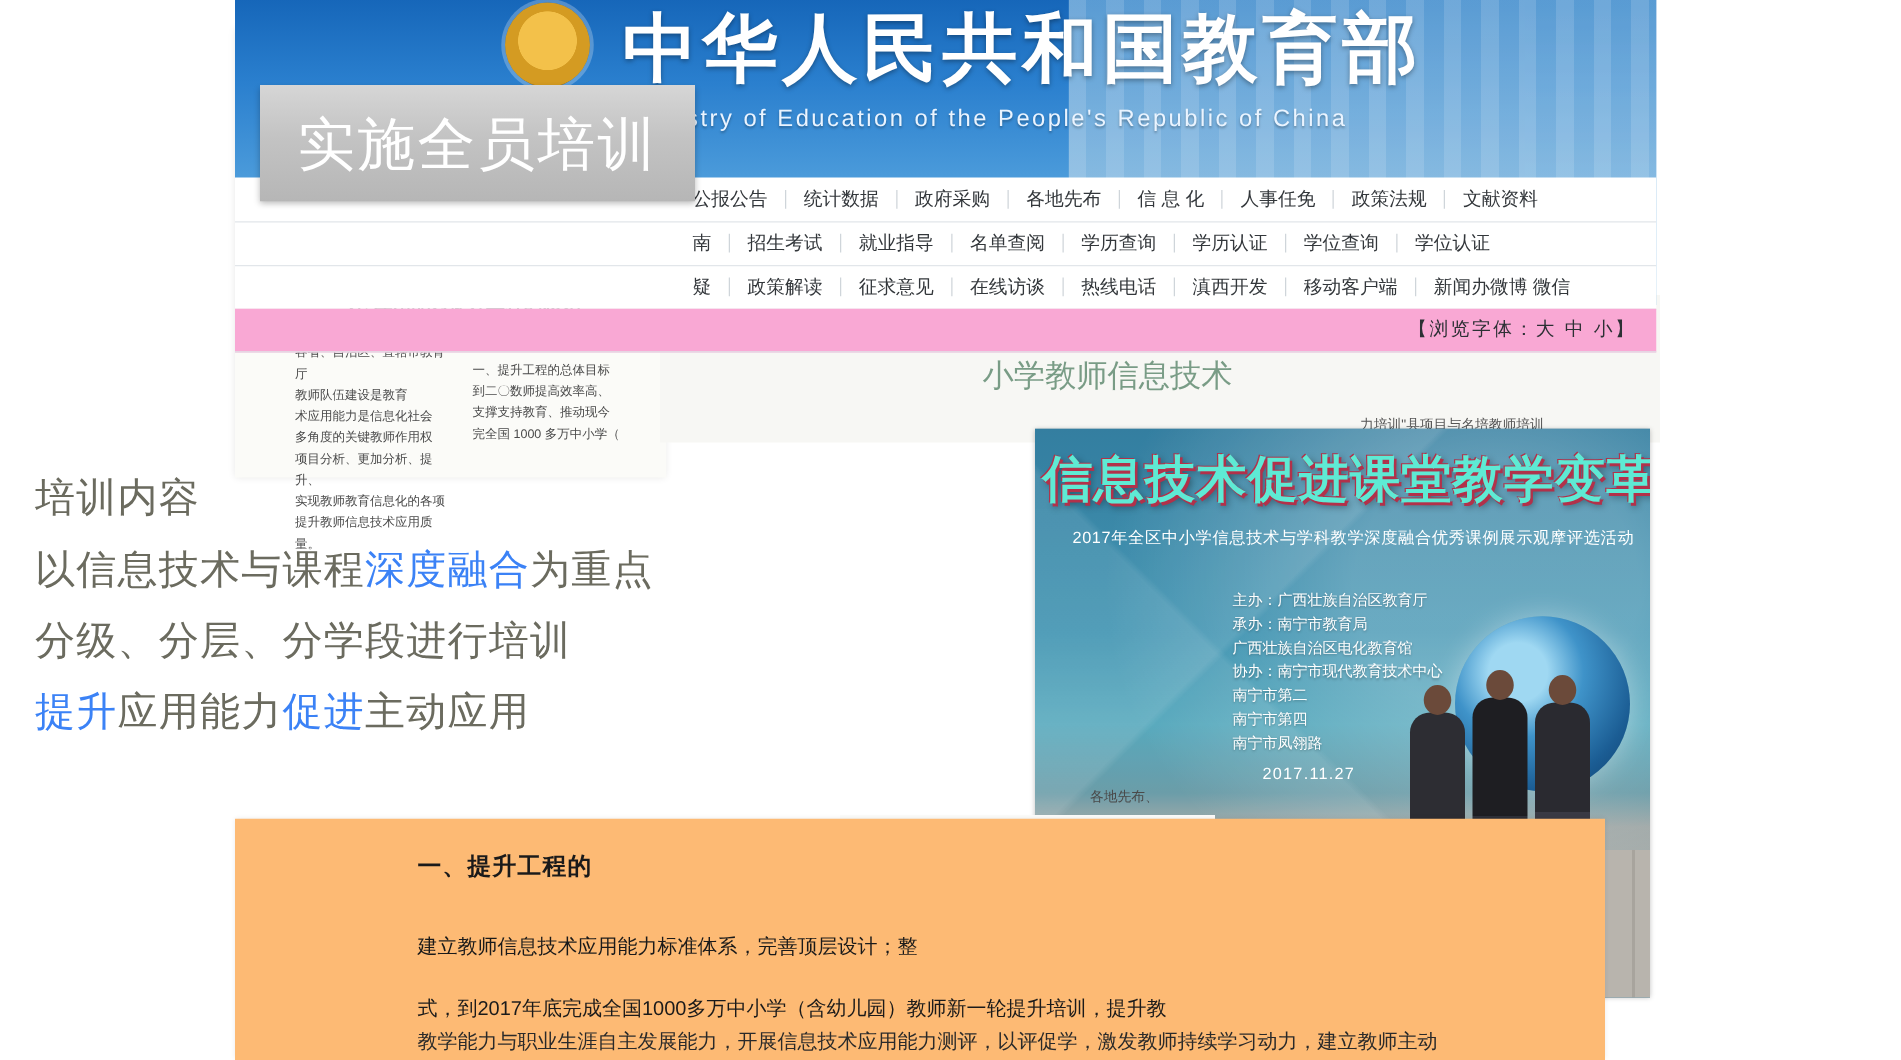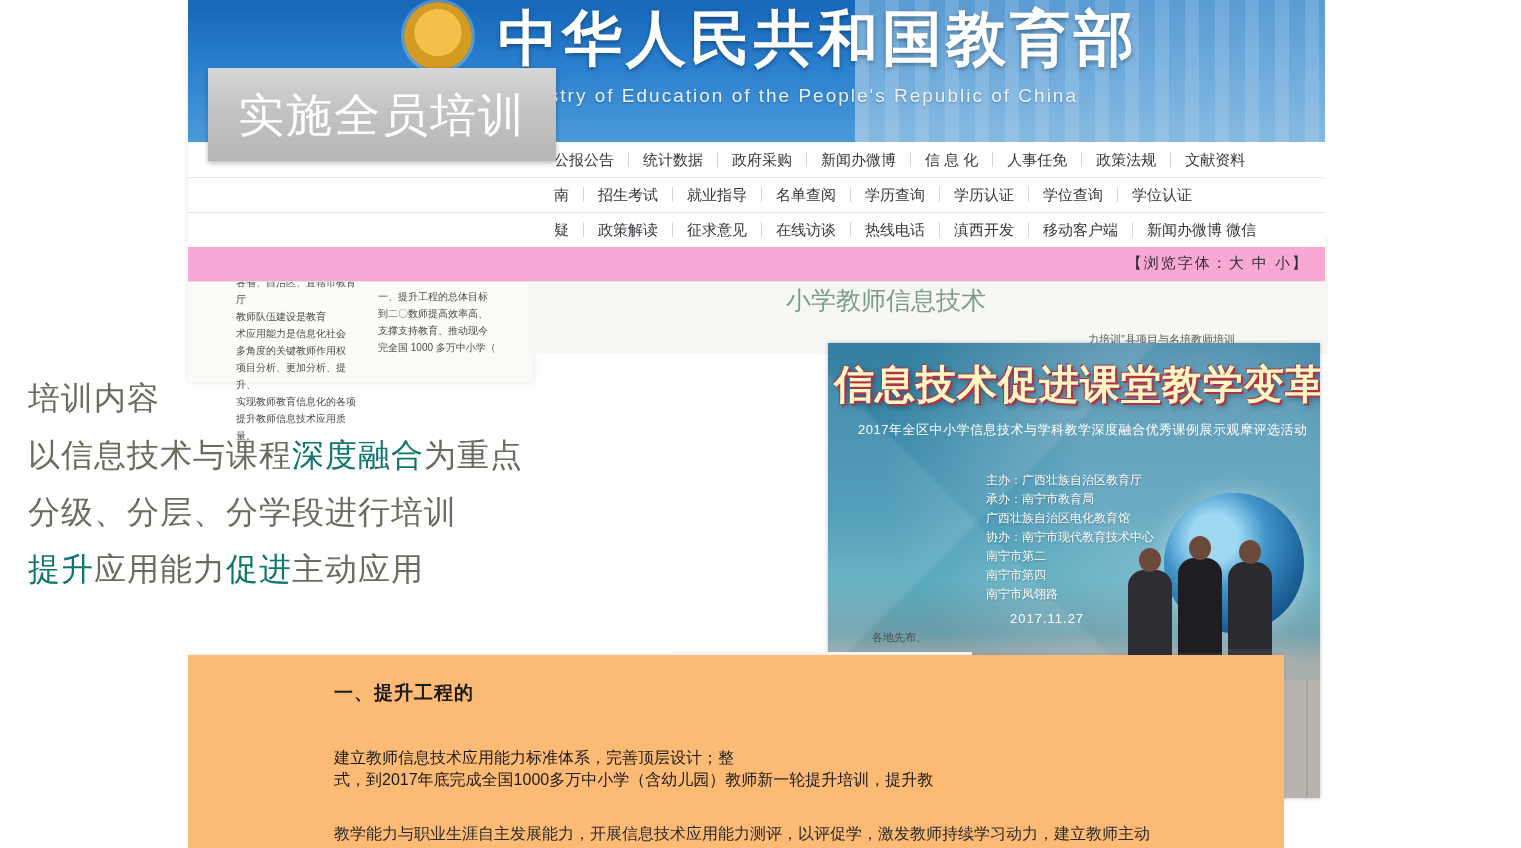--- a/index.html
+++ b/index.html
@@ -219,21 +219,21 @@
   }
   .body-line {
     font-size: 32px;
     line-height: 57px;
     color: #6b6b5f;
     white-space: nowrap;
     letter-spacing: 1px;
     font-family: Liberation Mono, monospace;
   }
   .body-line .hl {
-    color: #0f766e;
+    color: #3b82f6;
   }
 
   
   .photo-right {
     position: absolute;
     left: 828px;
     top: 343px;
     width: 492px;
     height: 455px;
     overflow: hidden;
@@ -257,21 +257,21 @@
   }
   .photo-right .pr-title {
     position: absolute;
     left: 6px;
     top: 18px;
     width: 480px;
     text-align: center;
     font-size: 40px;
     line-height: 46px;
     font-weight: bold;
-    color: #fef9c3;
+    color: #5eead4;
     letter-spacing: 1px;
     text-shadow: 2px 2px 0 #b2314a, -1px -1px 0 #b2314a, 3px 3px 6px rgba(0,0,0,.4);
     white-space: nowrap;
   }
   .photo-right .pr-sub {
     position: absolute;
     left: 30px;
     top: 78px;
     width: 432px;
     text-align: center;
@@ -363,21 +363,21 @@
   }
   .doc-bottom .para {
     position: absolute;
     left: 146px;
     font-size: 16px;
     line-height: 34px;
     color: #1a1a1a;
     white-space: nowrap;
   }
   .doc-bottom .para.p1 { top: 86px; }
-  .doc-bottom .para.p2 { top: 108px; left: 146px; }
+  .doc-bottom .para.p2 { top: 136px; left: 146px; }
   .doc-bottom .para.p3 { top: 162px; left: 146px; color: #2a2a2a; }
 
   
   .doc-frag-right {
     position: absolute;
     left: 672px;
     top: 652px;
     width: 300px;
     height: 60px;
     background: #fcfcfa;
@@ -433,21 +433,21 @@
     <div class="ministry-title-cn">中华人民共和国教育部</div>
     <div class="ministry-title-en">Ministry of Education of the People's Republic of China</div>
   </div>
 
   <div class="nav-area">
     <div class="nav-row">
       <span class="nav-pad"></span>
       <span class="nav-item">公报公告</span>
       <span class="nav-item">统计数据</span>
       <span class="nav-item">政府采购</span>
-      <span class="nav-item">新闻办微博</span>
+      <span class="nav-item">各地先布</span>
       <span class="nav-item">信 息 化</span>
       <span class="nav-item">人事任免</span>
       <span class="nav-item">政策法规</span>
       <span class="nav-item">文献资料</span>
     </div>
     <div class="nav-row">
       <span class="nav-pad"></span>
       <span class="nav-item">南</span>
       <span class="nav-item">招生考试</span>
       <span class="nav-item">就业指导</span>

